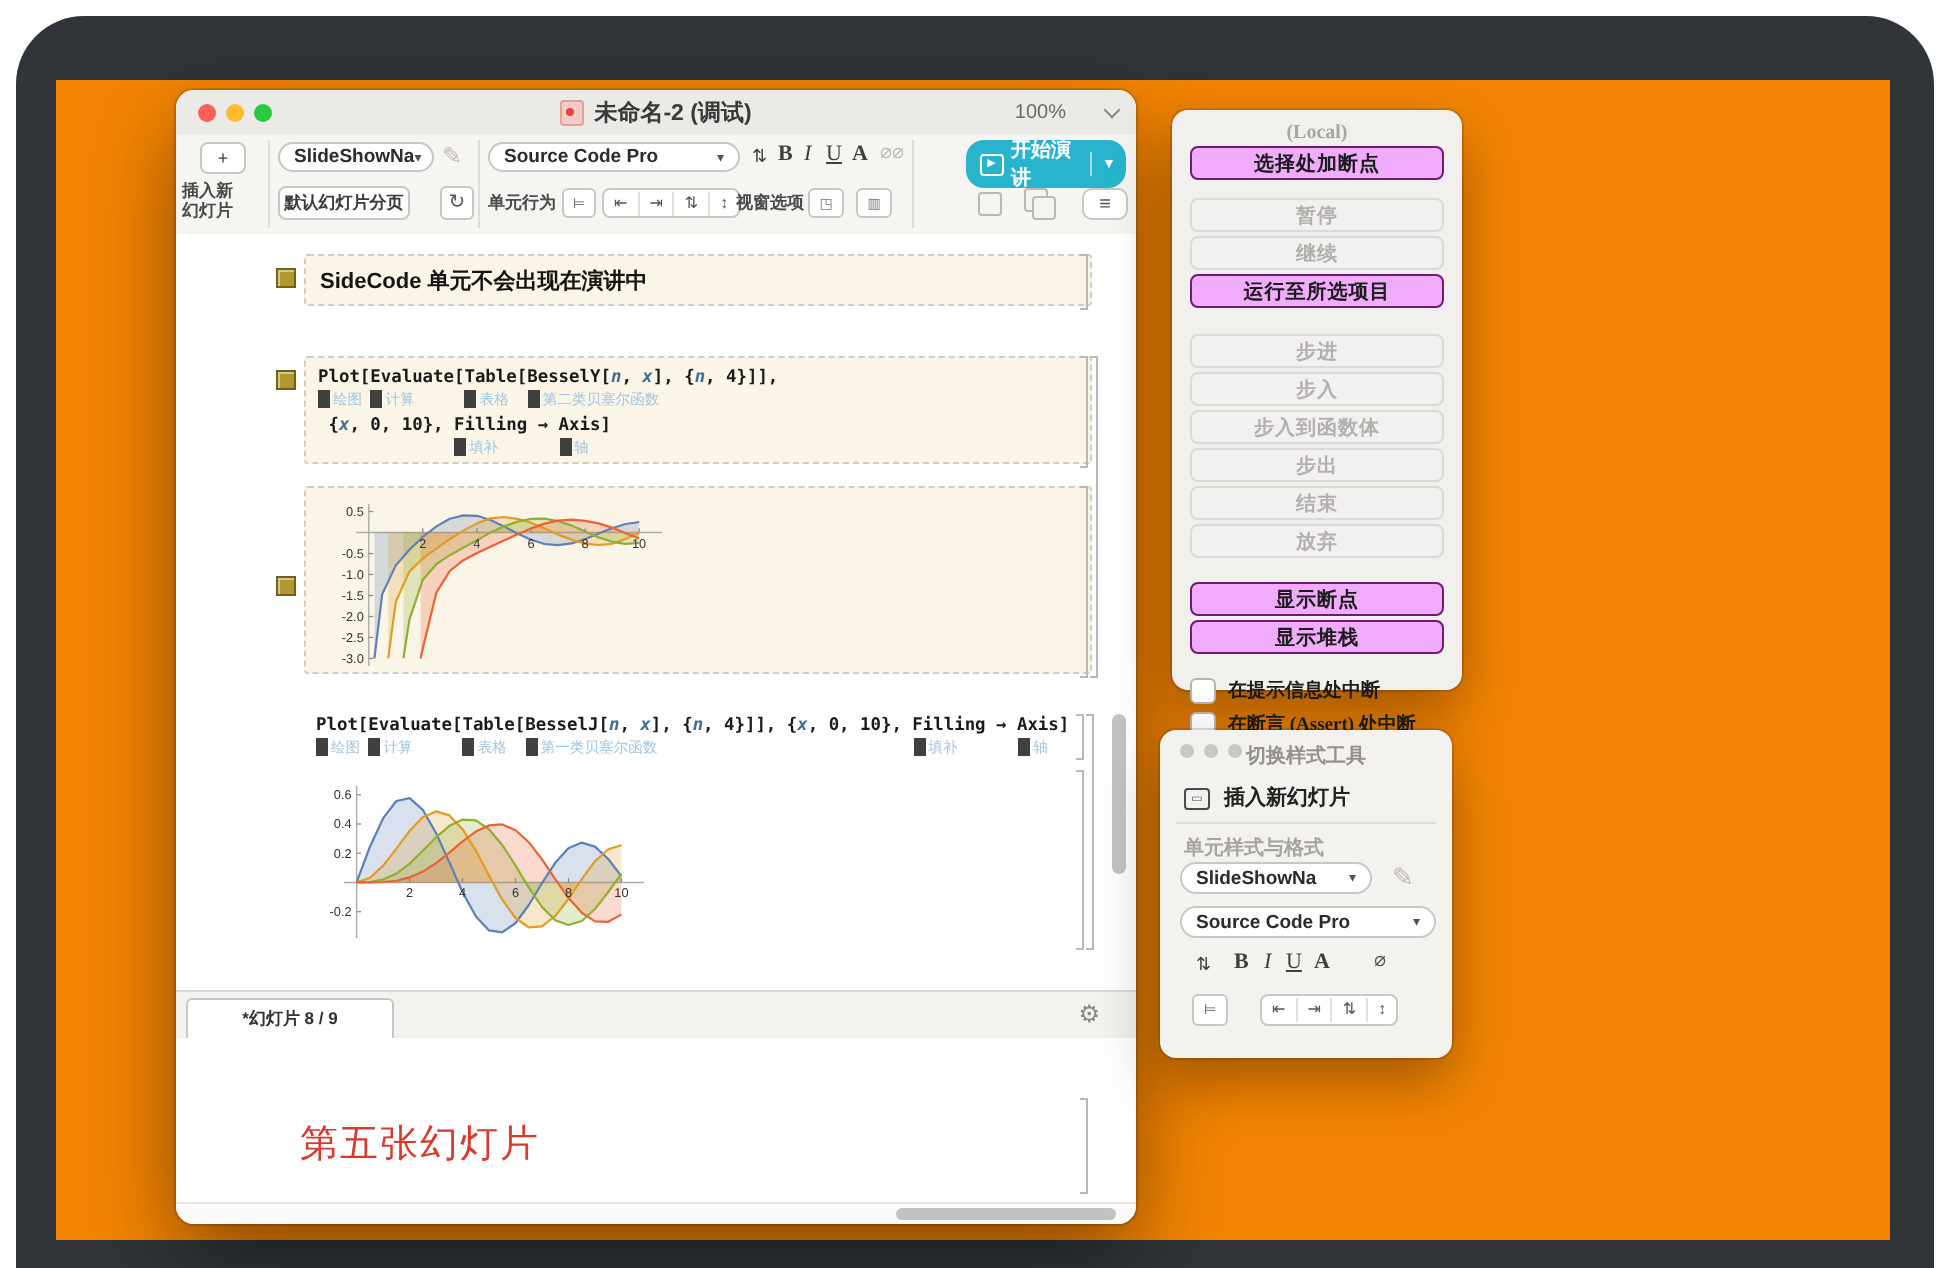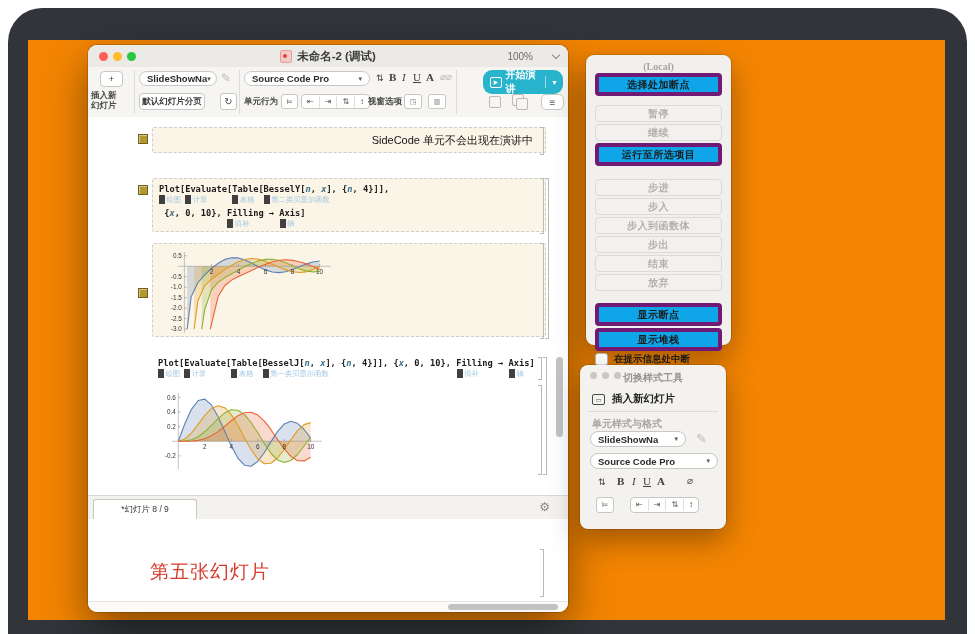--- a/index.html
+++ b/index.html
@@ -45,49 +45,49 @@
   .startbtn .sep{width:1px;height:12px;background:rgba(255,255,255,.55);margin-left:5px;}
   .startbtn .caret{font-size:7px;padding:0 5px;}
   .ghost{position:absolute;width:10px;height:10px;border:1.4px solid #BBB9B5;border-radius:2px;}
   .ghost.stack::after{content:"";position:absolute;left:2.5px;top:2.5px;width:10px;height:10px;border:1.4px solid #BBB9B5;border-radius:2px;background:#F7F5F2;}
 
   
   .content{position:absolute;left:0;top:72px;right:0;height:378px;background:#fff;}
   .dcell{position:absolute;left:64px;width:394px;background:#FBF5E7;border:1px dashed #CFCDC8;border-radius:2px;box-sizing:border-box;}
   .cellmark{position:absolute;left:50px;width:8px;height:8px;background:#B3972F;border:1px solid #70621C;
             box-shadow:inset 1px 1px 0 rgba(255,255,255,.45);}
-  .sidecode-text{font-size:11px;font-weight:400;color:#141414;padding:5px 12px 0 7px;text-align:right;}
+  .sidecode-text{font-size:11px;font-weight:700;color:#141414;padding:5px 0 0 7px;}
   .codeline{padding-left:6px;font-family:"DejaVu Sans Mono","Liberation Mono",monospace;font-weight:700;font-size:8.7px;
             color:#1a1a1a;white-space:pre;line-height:11px;margin-top:2px;}
   .tk-var{font-style:italic;color:#41708D;font-weight:600;}
   .annrow{position:relative;height:11px;}
   .ann{position:absolute;top:0;font-size:7.3px;color:#9FC6E2;border-left:6px solid #404040;padding-left:1.5px;
        line-height:9px;white-space:nowrap;}
   .cbracket{position:absolute;width:3px;border:1px solid #B9B9B9;border-left:none;}
   .vthumb{position:absolute;left:468px;top:240px;width:7px;height:80px;background:#C3C3C3;border-radius:3.5px;}
   .chartbox{position:absolute;}
 
   
   .tabbar{position:absolute;left:0;top:450px;right:0;height:24px;background:#F4F2EF;border-top:1px solid #DAD8D5;box-sizing:border-box;}
   .tab{position:absolute;left:5px;top:3px;width:102px;height:20px;background:#fff;border:1px solid #C8C6C3;border-bottom:none;
-       border-radius:3px 3px 0 0;display:flex;align-items:center;justify-content:center;font-size:8.5px;color:#333;font-weight:400;}
+       border-radius:3px 3px 0 0;display:flex;align-items:center;justify-content:center;font-size:8.5px;color:#333;font-weight:700;}
   .gear{position:absolute;right:18px;top:4px;font-size:12px;color:#8a8886;}
   .slidearea{position:absolute;left:0;top:474px;right:0;height:82px;background:#fff;}
   .slidetext{position:absolute;left:62px;top:40px;font-size:19px;color:#D63B2D;letter-spacing:1px;}
   .hscroll{position:absolute;left:0;top:556px;right:0;height:11px;background:#FBFAF9;border-top:1px solid #E8E6E3;box-sizing:border-box;}
   .hthumb{position:absolute;left:360px;top:2px;width:110px;height:6px;background:#C2C2C2;border-radius:3px;}
 
   
   .palette{position:absolute;background:#F2F0ED;border-radius:8px;box-shadow:0 12px 30px rgba(0,0,0,.35), 0 0 0 1px rgba(0,0,0,.12);}
   .ptitle{text-align:center;font-size:10px;color:#A8A6A2;font-weight:600;padding-top:6px;}
   .p1{left:586px;top:55px;width:145px;height:290px;font-family:Liberation Serif, serif;}
   .dbgwrap{position:absolute;left:9px;right:9px;top:18px;}
   .dbg-btn{height:15px;border-radius:4px;display:flex;align-items:center;justify-content:center;
            font-size:10px;font-weight:700;letter-spacing:.5px;margin-bottom:2px;}
-  .dbg-btn.on{background:#0ea5e9;border:4px solid #701a75;color:#1c1c1c;}
+  .dbg-btn.on{background:#f0abfc;border:1px solid #701a75;color:#1c1c1c;}
   .dbg-btn.off{background:#F3F1EF;border:1px solid #DCDAD7;color:#B3B1AD;}
   .cbrow{display:flex;align-items:center;gap:6px;margin-bottom:4px;}
   .cb{width:11px;height:11px;background:#fff;border:1px solid #B5B3AF;border-radius:3px;flex:none;}
   .cbl{font-size:9.5px;font-weight:700;color:#1c1c1c;white-space:nowrap;}
 
   .p2{left:580px;top:365px;width:146px;height:164px;background:#F4F2EF;}
   .p2 .pdots{position:absolute;left:10px;top:7px;display:flex;gap:5px;}
   .p2 .pdots i{width:7px;height:7px;border-radius:50%;background:#C9C7C4;}
   .p2 .ptitle2{text-align:center;font-size:10px;color:#94928E;font-weight:600;padding-top:6px;}
   .p2row{position:absolute;left:12px;display:flex;align-items:center;gap:7px;}
@@ -330,21 +330,21 @@
           <div class="dbg-btn on">运行至所选项目</div>
         </div>
         <div style="margin-bottom: 12px;">
           <div class="dbg-btn off">步进</div>
           <div class="dbg-btn off">步入</div>
           <div class="dbg-btn off">步入到函数体</div>
           <div class="dbg-btn off">步出</div>
           <div class="dbg-btn off">结束</div>
           <div class="dbg-btn off">放弃</div>
         </div>
-        <div style="margin-bottom: 2px; text-align: right;">
+        <div style="margin-bottom: 12px; text-align: right;">
           <div class="dbg-btn on">显示断点</div>
           <div class="dbg-btn on">显示堆栈</div>
         </div>
         <div class="cbrow">
           <span class="cb"></span>
           <span class="cbl">在提示信息处中断</span>
         </div>
         <div class="cbrow">
           <span class="cb"></span>
           <span class="cbl">在断言 (Assert) 处中断</span>

